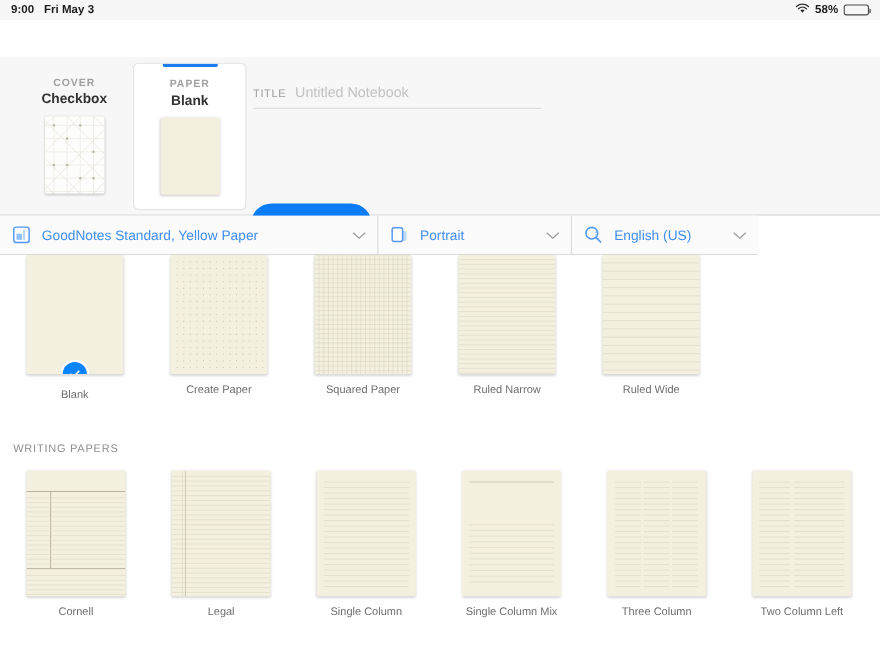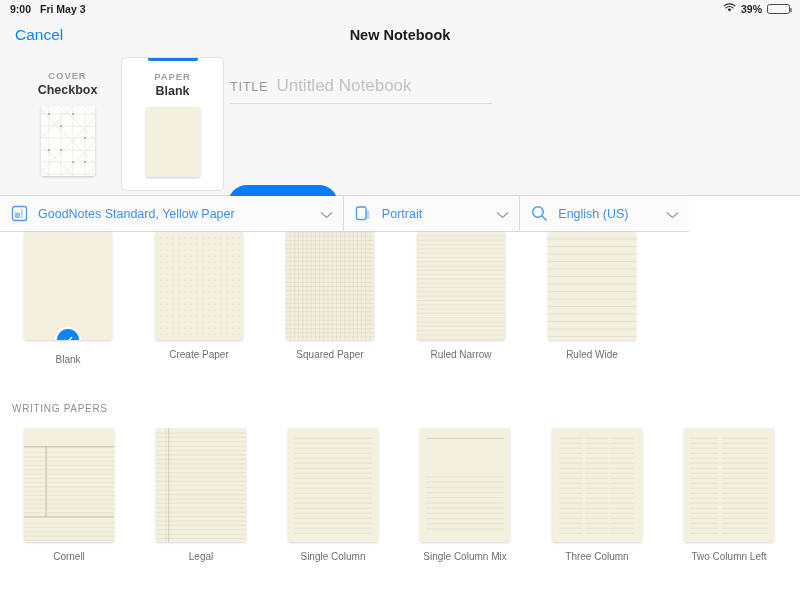--- a/index.html
+++ b/index.html
@@ -90,25 +90,25 @@
   .thumb-cover { background: #fdfdfb; position: relative; overflow: hidden; }
   .thumb-paper { background: #f3f0e0; }
 
   
   .title-field {
     position: absolute; left: 230px; top: 24px; width: 262px;
     border-bottom: 1px solid #dcdcdc;
     padding-bottom: 7px;
     display: flex; align-items: baseline; gap: 8px;
   }
-  .title-label { font-size: 13px; letter-spacing: 0.6px; color: #9a9a9a; }
+  .title-label { font-size: 10px; letter-spacing: 0.6px; color: #9a9a9a; }
   .title-input {
     border: 0; outline: 0; background: transparent;
     font-family: "Liberation Sans", sans-serif;
-    font-size: 17px; color: #2b2b2b; width: 210px;
+    font-size: 13px; color: #2b2b2b; width: 210px;
   }
   .title-input::placeholder { color: #c2c2c2; }
 
   .create-btn {
     position: absolute; left: 228px; top: 133px;
     width: 110px; height: 38px;
     background: #0a7cf5; color: #fff;
     border: 0; border-radius: 19px;
     font-family: "Liberation Sans", sans-serif;
     font-size: 14px; cursor: pointer;
@@ -178,29 +178,25 @@
       <span>Fri May 3</span>
     </div>
     <div class="sb-right">
       <span class="wifi-ico">
         <svg width="13" height="10" viewBox="0 0 13 10">
           <path d="M6.5 8.6 L4.6 6.4 a3 3 0 0 1 3.8 0 Z" fill="#2b2b2b"></path>
           <path d="M2.9 4.9 a5.4 5.4 0 0 1 7.2 0" stroke="#2b2b2b" stroke-width="1.2" fill="none" stroke-linecap="round"></path>
           <path d="M1.1 2.9 a8 8 0 0 1 10.8 0" stroke="#2b2b2b" stroke-width="1.2" fill="none" stroke-linecap="round"></path>
         </svg>
       </span>
-      <span>39%</span>
+      <span>58%</span>
       <span class="batt"><span class="batt-fill"></span></span>
     </div>
   </div>
 
-  <div class="navbar">
-    <span class="nav-cancel">Cancel</span>
-    <div class="nav-title">New Notebook</div>
-  </div>
 
   <div class="toppanel">
 
     <div class="picker-card cover">
       <div class="pc-kind">COVER</div>
       <div class="pc-name">Checkbox</div>
       <div class="thumb-cover">
         <svg width="54" height="70" viewBox="0 0 54 70">
           <rect width="54" height="70" fill="#fdfdfb"></rect>
           <g stroke="#e7e3d8" stroke-width="0.5" fill="none">

